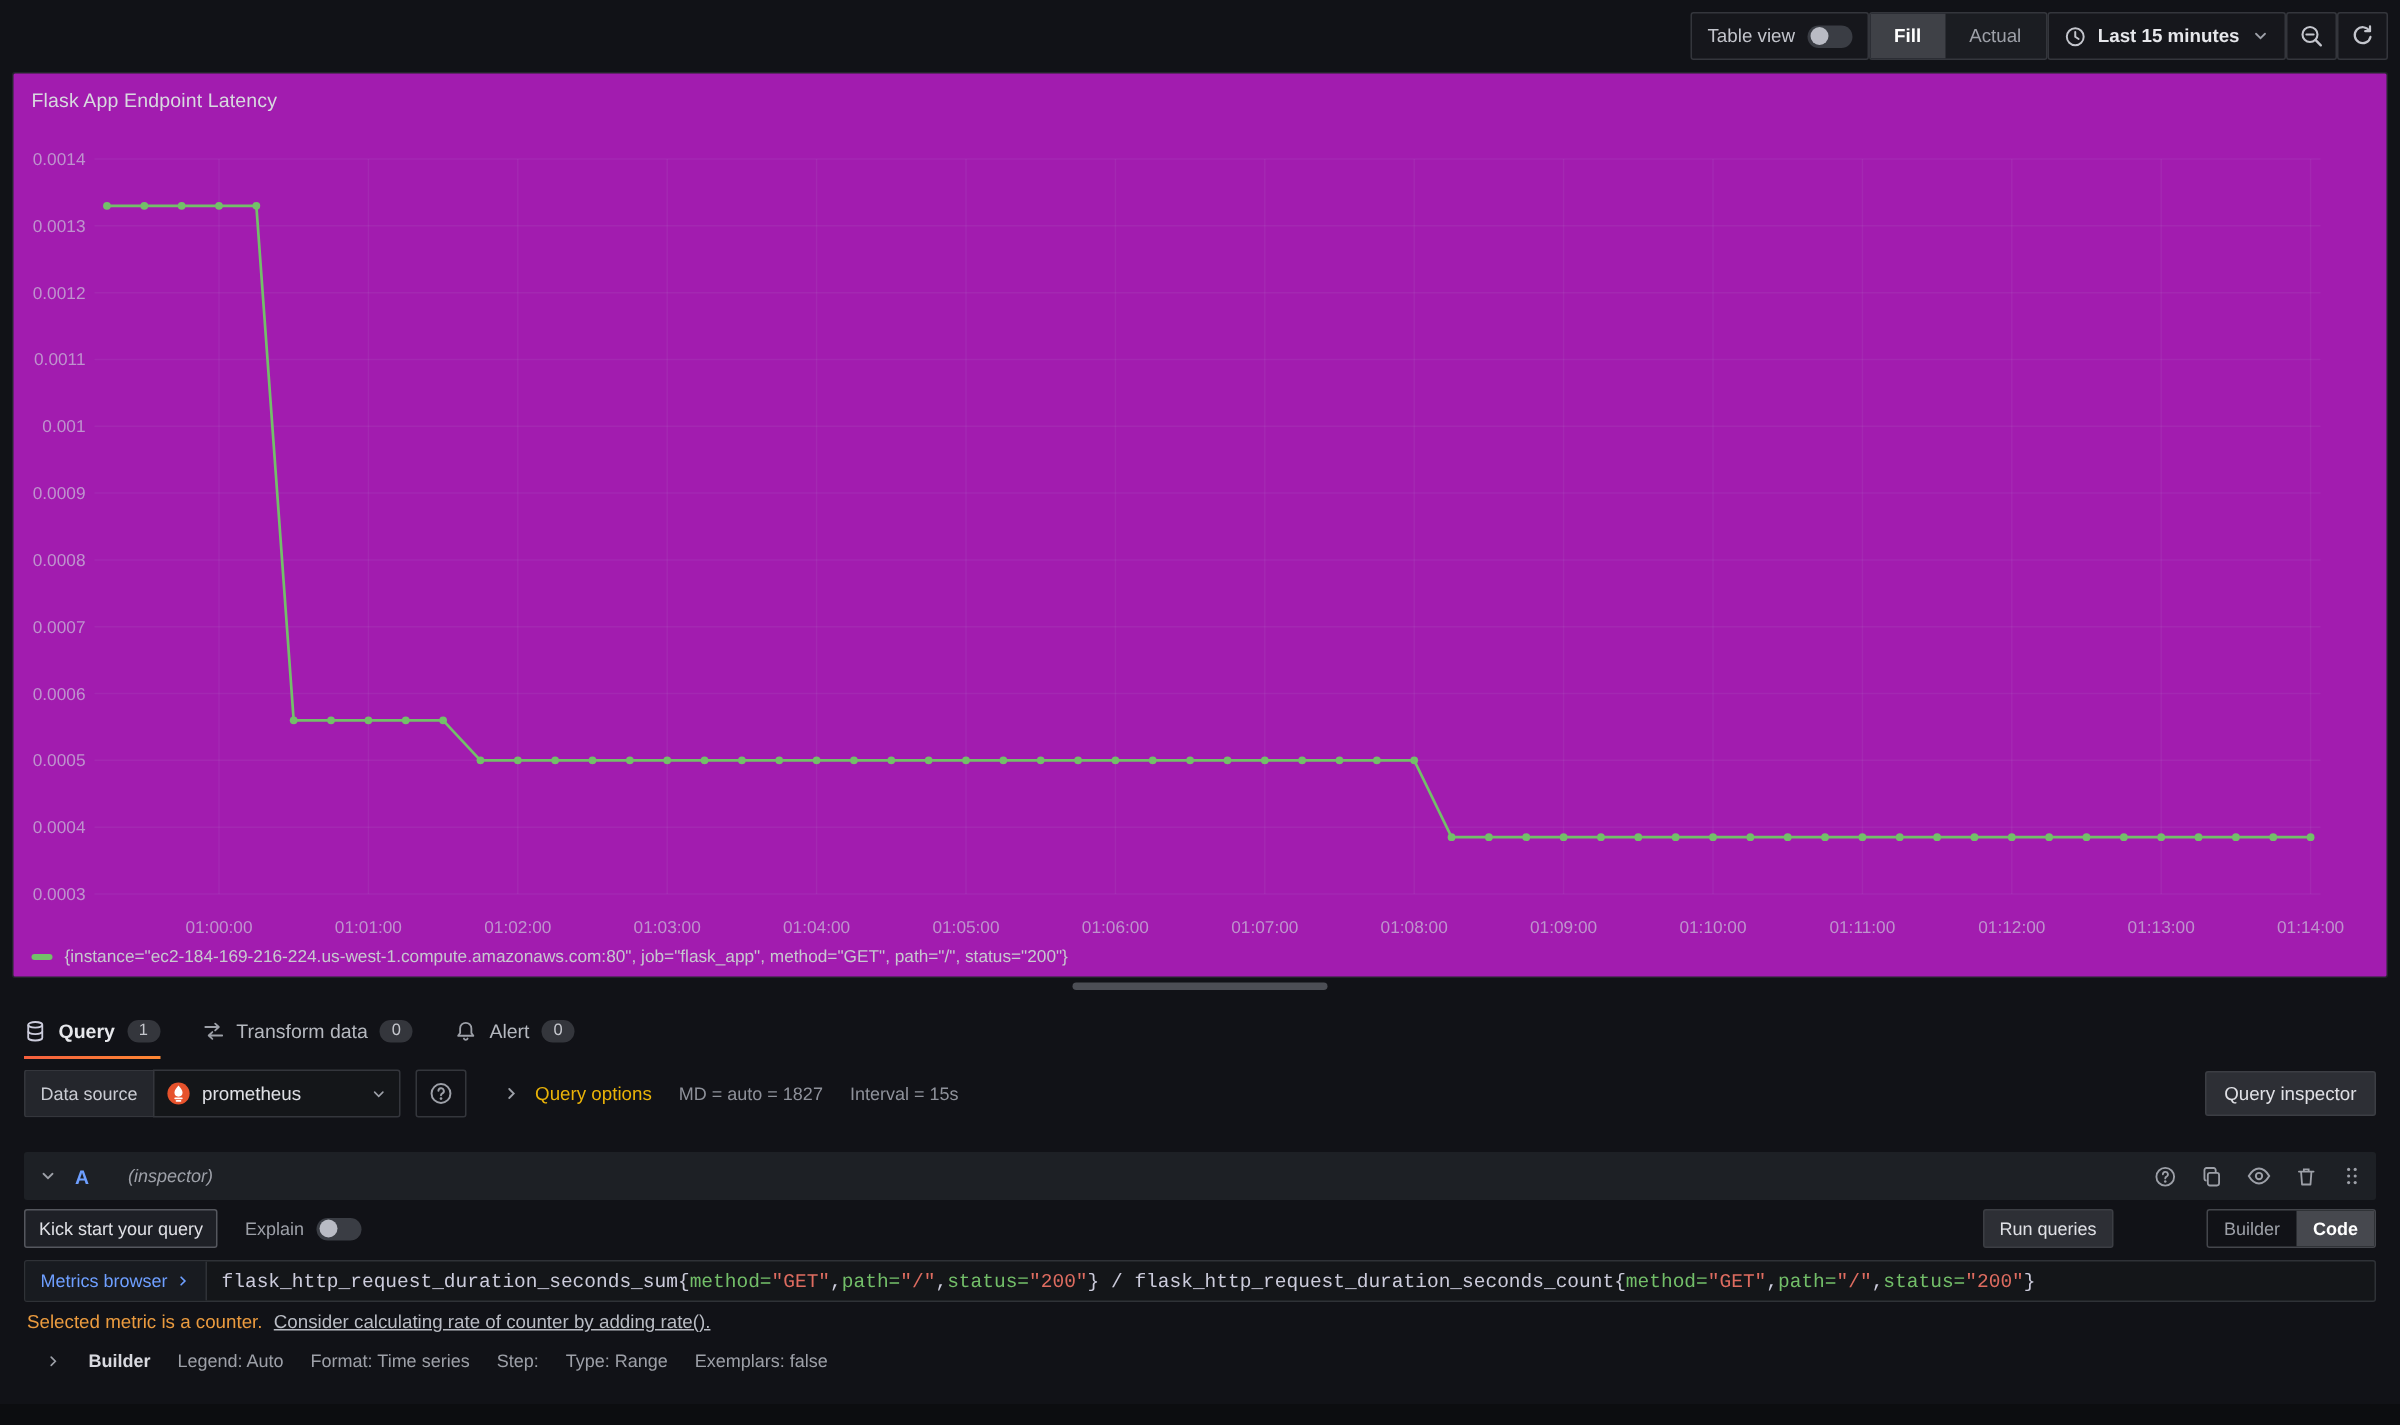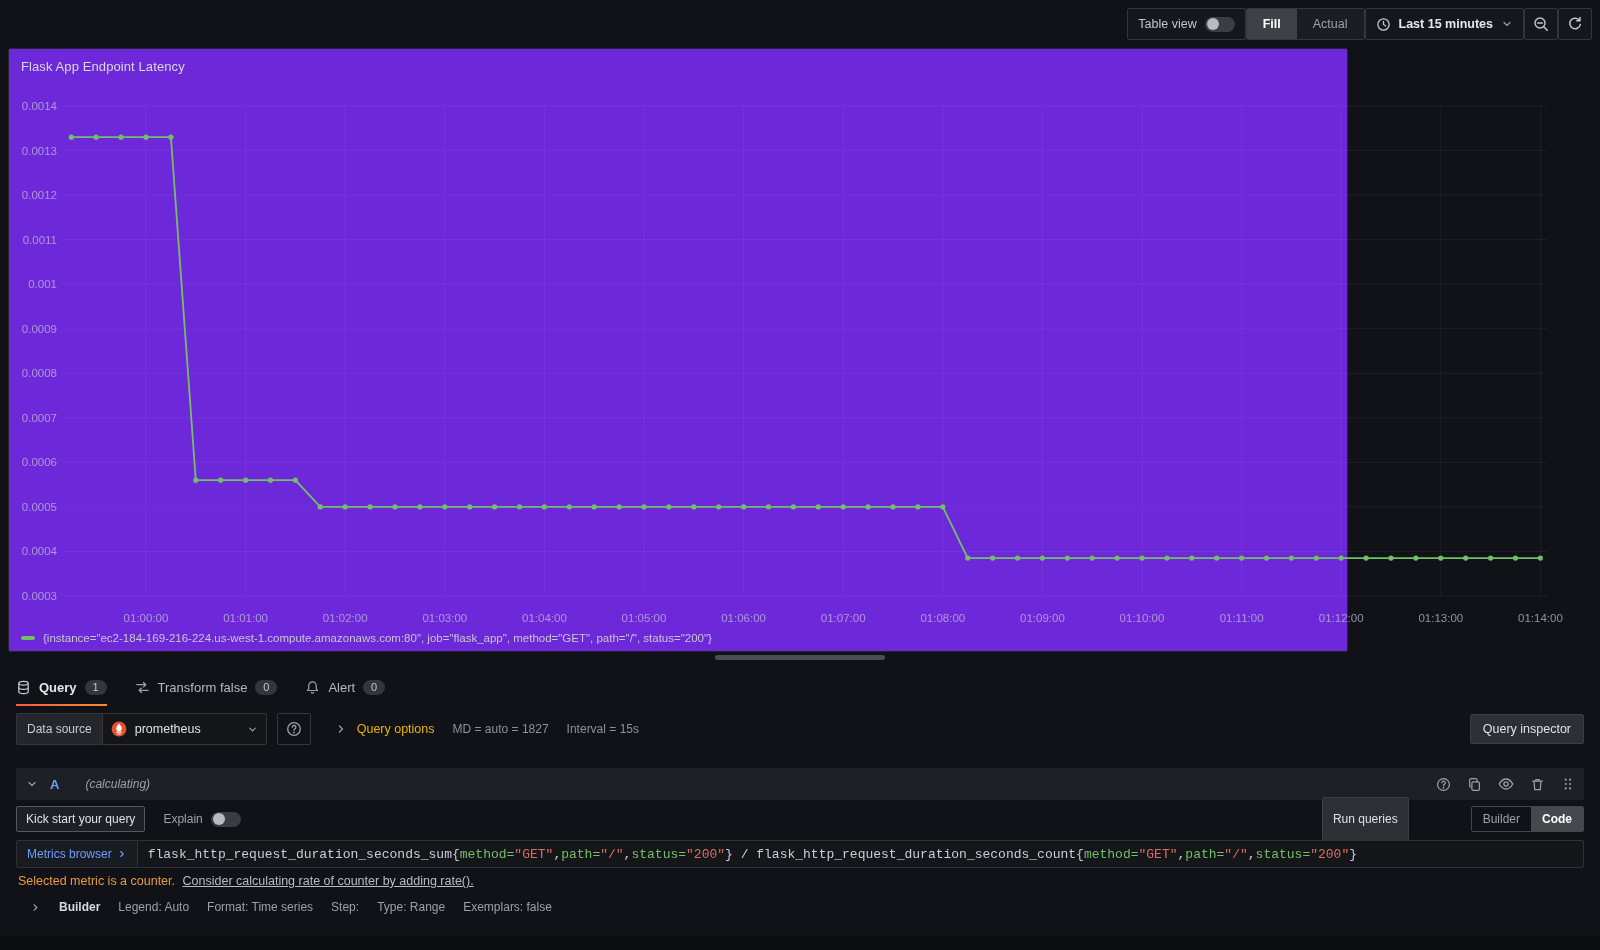--- a/index.html
+++ b/index.html
@@ -14,21 +14,21 @@
   .seg-group { display:flex; align-items:stretch; height:32px; border:1px solid #34363c; border-radius:2px; overflow:hidden; background:#1b1d22; }
   .seg { display:flex; align-items:center; padding:0 16px; color:#9da0a8; font-size:12.5px; cursor:pointer; }
   .seg.active { background:#3f4147; color:#ffffff; font-weight:700; }
   .toggle { position:relative; width:30px; height:15px; border-radius:8px; background:#3a3d44; cursor:pointer; flex:0 0 auto; }
   .toggle .knob { position:absolute; left:2px; top:1.5px; width:12px; height:12px; border-radius:50%; background:#b9bbc4; }
   .icon-btn { display:flex; align-items:center; justify-content:center; width:34px; height:32px; border:1px solid #34363c; border-radius:2px; background:#16171c; color:#c3c5cc; cursor:pointer; }
   .time-picker { font-weight:700; color:#e6e7eb; }
   svg.ic { display:block; }
 
   
-  .panel { position:absolute; left:8px; top:48px; width:1340px; height:604px; background:#6d28d9; border:1px solid #23252a; border-radius:2px; }
+  .panel { position:absolute; left:8px; top:48px; width:1584px; height:604px; background:#a21caf; border:1px solid #23252a; border-radius:2px; }
   .panel-title { position:absolute; left:12px; top:10px; font-size:13px; font-weight:500; color:#d8d9df; letter-spacing:.1px; }
   .chart-wrap { position:absolute; left:0; top:0; width:1584px; height:585px; }
   .legend-row { position:absolute; left:12px; bottom:7px; display:flex; align-items:center; gap:8px; }
   .legend-swatch { width:14px; height:4px; border-radius:2px; background:#73bf69; }
   .legend-label { font-size:11.5px; color:#c7c8cf; }
 
   
   .resize-handle { position:absolute; top:655px; left:715px; width:170px; height:5px; border-radius:3px; background:#4c4e55; cursor:row-resize; }
 
   
@@ -59,21 +59,21 @@
   .qrow-header { position:absolute; left:16px; right:16px; top:768px; height:32px; background:#1d2025; border-radius:2px; display:flex; align-items:center; padding:0 10px; gap:12px; }
   .qrow-header .caret { color:#9da0a8; display:flex; cursor:pointer; }
   .ref-id { color:#6e9fff; font-weight:700; font-size:13px; cursor:pointer; }
   .ds-name { color:#9da0a8; font-style:italic; margin-left:14px; }
   .qrow-icons { margin-left:auto; display:flex; align-items:center; gap:16px; color:#9da0a8; }
   .qrow-icons > span { display:flex; cursor:pointer; }
 
   .qbtn-row { position:absolute; left:16px; right:16px; top:806px; height:26px; display:flex; align-items:center; gap:18px; }
   .btn-outline { display:flex; align-items:center; height:26px; padding:0 9px; background:#1e2026; border:1px solid #55575e; border-radius:2px; color:#e0e1e6; font-weight:500; cursor:pointer; }
   .explain { display:flex; align-items:center; gap:8px; color:#9da0a8; }
-  .btn-small { display:flex; align-items:center; height:44px; padding:0 10px; background:#2d2f35; border:1px solid #3c3e44; border-radius:2px; color:#e0e1e6; font-weight:500; cursor:pointer; }
+  .btn-small { display:flex; align-items:center; height:26px; padding:0 10px; background:#2d2f35; border:1px solid #3c3e44; border-radius:2px; color:#e0e1e6; font-weight:500; cursor:pointer; }
   .bc-group { display:flex; align-items:stretch; height:26px; border:1px solid #44464c; border-radius:2px; overflow:hidden; }
   .bc-seg { display:flex; align-items:center; padding:0 11px; color:#9da0a8; cursor:pointer; }
   .bc-seg.active { background:#46484e; color:#ffffff; font-weight:700; }
 
   .editor-row { position:absolute; left:16px; right:16px; top:840px; height:28px; display:flex; align-items:stretch; border:1px solid #2f3237; border-radius:2px; background:#141619; }
   .mb-cell { display:flex; align-items:center; gap:5px; padding:0 10px; background:#181b20; border-right:1px solid #2f3237; color:#6e9fff; font-size:12px; cursor:pointer; white-space:nowrap; }
   .code-line { flex:1; display:flex; align-items:center; padding:0 10px; font-family:"Liberation Mono","DejaVu Sans Mono",monospace; font-size:13px; white-space:pre; overflow:hidden; cursor:text; }
 
   .warn-row { position:absolute; left:18px; top:874px; font-size:12.5px; }
   .warn-strong { color:#eb9b3f; font-weight:500; }
@@ -275,21 +275,21 @@
       <span>Query</span>
       <span class="badge">1</span>
     </div>
     <div class="tab">
       <span class="t-icon">
         <svg class="ic" width="15" height="15" viewBox="0 0 16 16">
             <path d="M2 5 h9 M9 2.6 L11.6 5 L9 7.4" fill="none" stroke="currentColor" stroke-width="1.3" stroke-linecap="round" stroke-linejoin="round"></path>
             <path d="M14 11 H5 M7 8.6 L4.4 11 L7 13.4" fill="none" stroke="currentColor" stroke-width="1.3" stroke-linecap="round" stroke-linejoin="round"></path>
           </svg>
       </span>
-      <span>Transform false</span>
+      <span>Transform data</span>
       <span class="badge">0</span>
     </div>
     <div class="tab">
       <span class="t-icon">
         <svg class="ic" width="15" height="15" viewBox="0 0 16 16">
             <path d="M8 2 a4 4 0 0 1 4 4 v3.2 l1.4 2 H2.6 L4 9.2 V6 a4 4 0 0 1 4 -4 z" fill="none" stroke="currentColor" stroke-width="1.3" stroke-linejoin="round"></path>
             <path d="M6.7 13.2 a1.4 1.4 0 0 0 2.6 0" fill="none" stroke="currentColor" stroke-width="1.3" stroke-linecap="round"></path>
           </svg>
       </span>
       <span>Alert</span>
@@ -340,21 +340,21 @@
     <div class="btn-secondary">Query inspector</div>
   </div>
 
   <div class="qrow-header">
     <span class="caret">
       <svg class="ic" width="12" height="12" viewBox="0 0 16 16">
           <path d="M4 6 l4 4 4 -4" fill="none" stroke="currentColor" stroke-width="1.6" stroke-linecap="round"></path>
         </svg>
     </span>
     <span class="ref-id">A</span>
-    <span class="ds-name">(calculating)</span>
+    <span class="ds-name">(inspector)</span>
     <div class="qrow-icons">
       <span>
         <svg class="ic" width="15" height="15" viewBox="0 0 16 16">
             <circle cx="8" cy="8" r="6.3" fill="none" stroke="currentColor" stroke-width="1.3"></circle>
             <path d="M6.3 6.2 a1.8 1.8 0 1 1 2.6 1.7 c-.6.3-.9.7-.9 1.3" fill="none" stroke="currentColor" stroke-width="1.3" stroke-linecap="round"></path>
             <circle cx="8" cy="11.4" r="0.9" fill="currentColor"></circle>
           </svg>
       </span>
       <span>
         <svg class="ic" width="15" height="15" viewBox="0 0 16 16">

